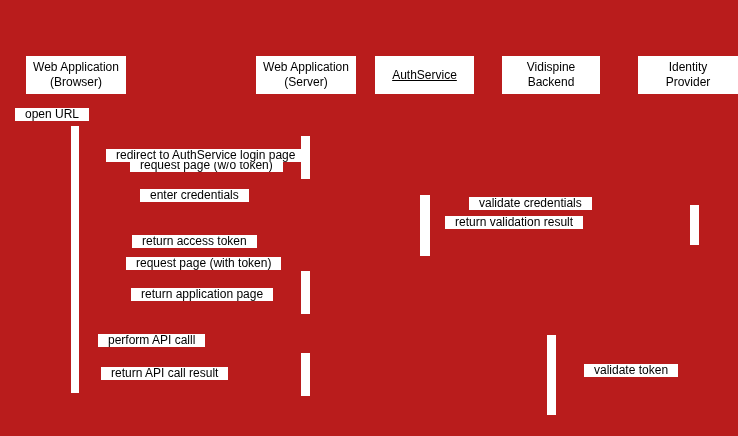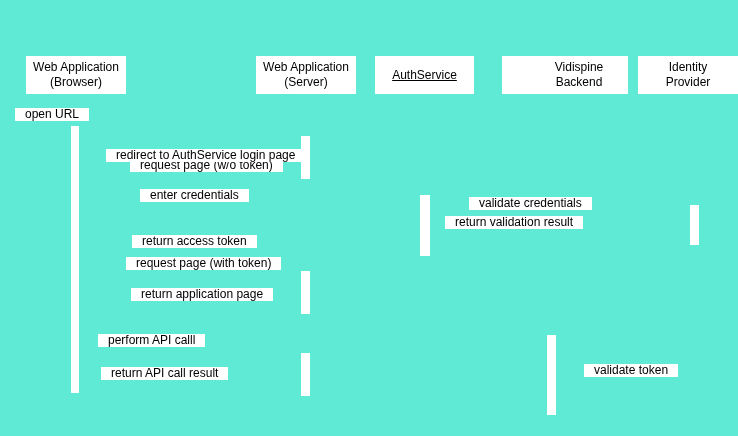--- a/index.html
+++ b/index.html
@@ -4,21 +4,21 @@
 <style>
   html, body {
     margin: 0;
     padding: 0;
     background: #000000;
   }
   #stage {
     position: relative;
     width: 738px;
     height: 436px;
-    background: #5eead4;
+    background: #b91c1c;
     overflow: hidden;
     font-family: "Liberation Sans", sans-serif;
   }
   
   .participant {
     position: absolute;
     top: 56px;
     height: 38px;
     background: #ffffff;
     color: #000000;
@@ -26,21 +26,21 @@
     align-items: center;
     justify-content: center;
     text-align: center;
     font-size: 12px;
     line-height: 15px;
     white-space: pre-line;
   }
   #p-browser  { left: 26px;  width: 100px; }
   #p-server   { left: 256px; width: 100px; }
   #p-auth     { left: 375px; width: 99px; text-decoration: underline;  }
-  #p-vidispine{ left: 502px; width: 98px; padding-left: 28px;  }
+  #p-vidispine{ left: 502px; width: 98px;  }
   #p-identity { left: 638px; width: 100px; }
 
   
   .bar {
     position: absolute;
     background: #ffffff;
   }
   #bar-browser   { left: 71px;  top: 126px; width: 8px;  height: 267px; }
   #bar-server-1  { left: 301px; top: 136px; width: 9px;  height: 43px;  }
   #bar-server-2  { left: 301px; top: 271px; width: 9px;  height: 43px;  }

